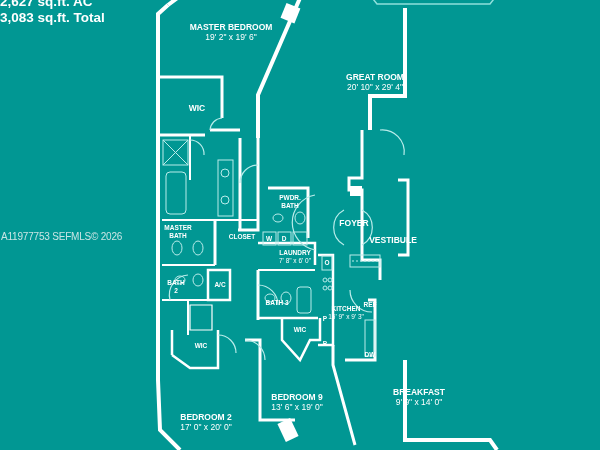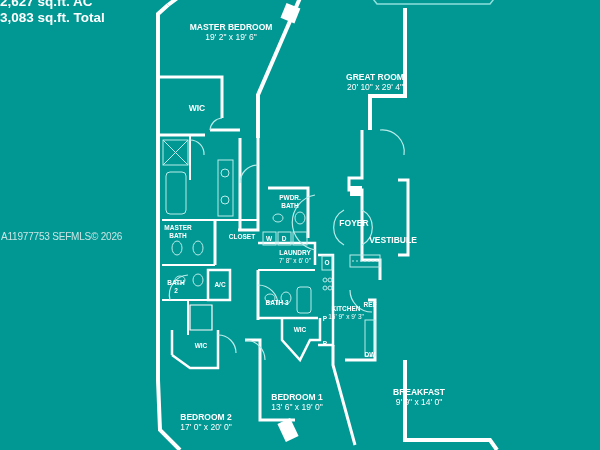--- a/index.html
+++ b/index.html
@@ -194,21 +194,21 @@
   <div>LAUNDRY</div>
   <div class="dim">7' 8" x 6' 0"</div>
 </div>
 <div class="lbl sm" style="left:277px; top:299px;">
   <div>BATH 3</div>
 </div>
 <div class="lbl sm" style="left:300px; top:326px;">
   <div>WIC</div>
 </div>
 <div class="lbl" style="left:297px; top:392px;">
-  <div>BEDROOM 1</div>
+  <div>BEDROOM 9</div>
   <div class="dim">13' 6" x 19' 0"</div>
 </div>
 <div class="lbl" style="left:339px; top:218px;margin-left:15px;">
   <div>FOYER</div>
 </div>
 <div class="lbl" style="left:393px; top:218px;margin-top:17px;">
   <div>VESTIBULE</div>
 </div>
 <div class="lbl sm" style="left:327px; top:259px;">O</div>
 <div class="lbl sm" style="left:346px; top:305px;">

